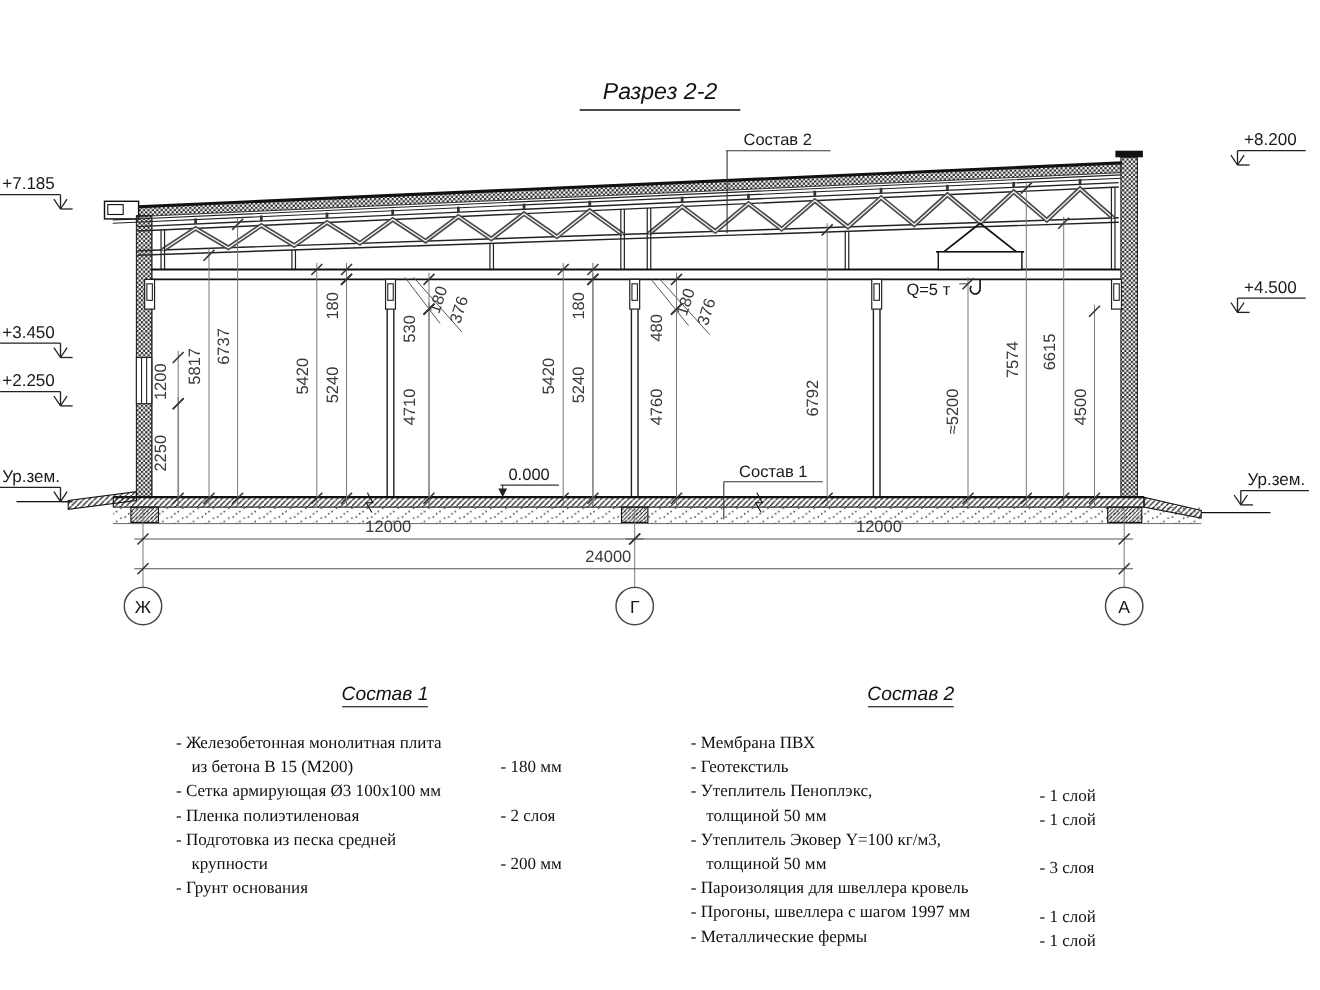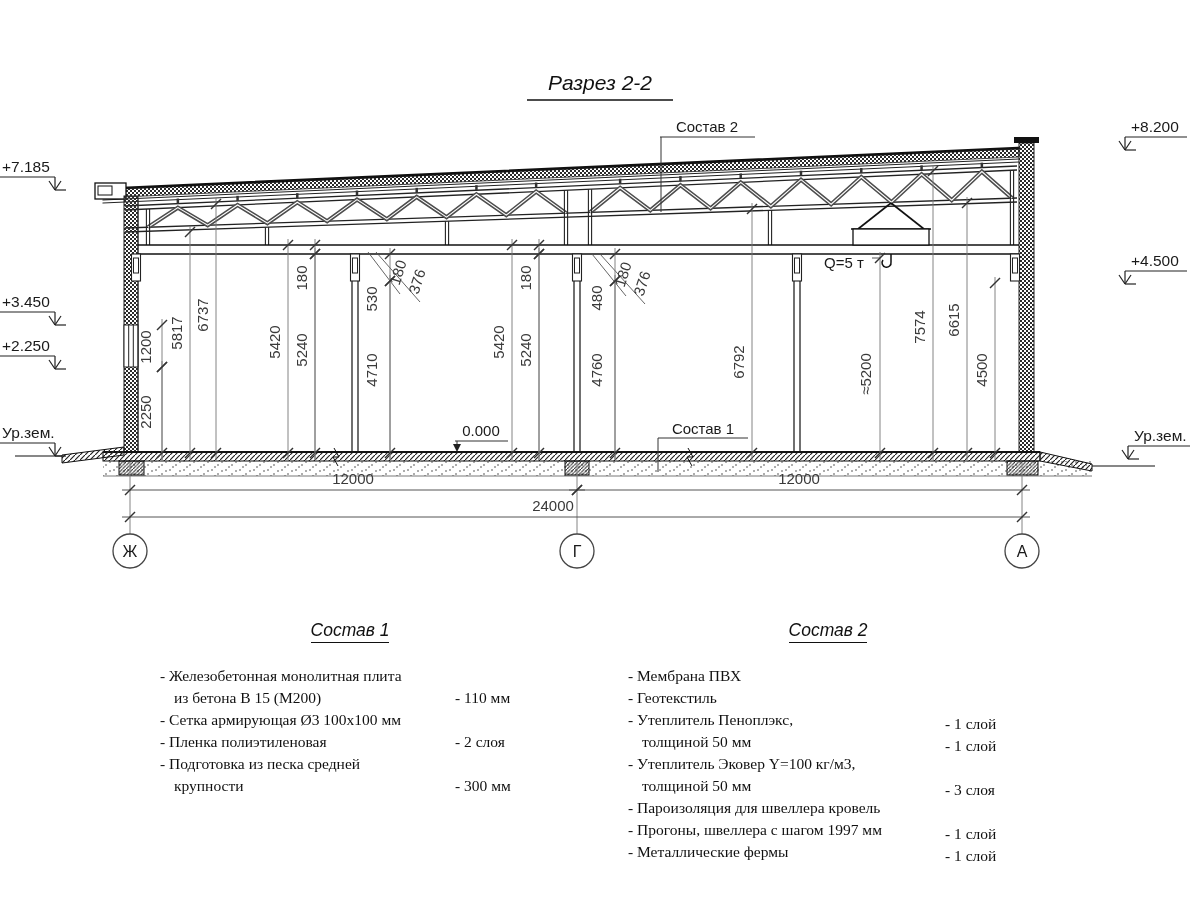--- a/index.html
+++ b/index.html
@@ -352,25 +352,26 @@
         <line x1="1128" y1="446" x2="1190" y2="446" stroke="#222" stroke-width="1.2"></line>
         <text x="1134" y="441" text-anchor="start" class="elevtxt">Ур.зем.</text>
       </g>
     </g>
 </svg>
 
 <div class="legend l1" style="left:160px;top:620px;width:460px;">
   <div class="ltitle" style="width:380px;"><span>Состав 1</span></div>
   <div class="rows" id="legend-rows-0">
       <div class="lrow"><span class="itxt">- Железобетонная  монолитная плита</span></div>
-      <div class="lrow"><span class="itxt ind">из бетона В 15 (М200)</span><span class="qty">- 110 мм</span></div>
+      <div class="lrow"><span class="itxt ind">из бетона В 15 (М200)</span><span class="qty">- 180 мм</span></div>
       <div class="lrow"><span class="itxt">- Сетка армирующая Ø3 100x100 мм</span></div>
       <div class="lrow"><span class="itxt">- Пленка полиэтиленовая</span><span class="qty">-  2 слоя</span></div>
       <div class="lrow"><span class="itxt">- Подготовка из песка средней</span></div>
-      <div class="lrow"><span class="itxt ind">крупности</span><span class="qty">- 300 мм</span></div>
+      <div class="lrow"><span class="itxt ind">крупности</span><span class="qty">- 200 мм</span></div>
+      <div class="lrow"><span class="itxt">- Грунт основания</span></div>
     </div>
 </div>
 <div class="legend l2" style="left:628px;top:620px;width:480px;">
   <div class="ltitle" style="width:400px;"><span>Состав 2</span></div>
   <div class="rows" id="legend-rows-1">
       <div class="lrow"><span class="itxt">- Мембрана ПВХ</span><span class="qty">- 1 слой</span></div>
       <div class="lrow"><span class="itxt">- Геотекстиль</span><span class="qty">- 1 слой</span></div>
       <div class="lrow"><span class="itxt">- Утеплитель Пеноплэкс,</span></div>
       <div class="lrow"><span class="itxt ind">толщиной 50 мм</span><span class="qty">- 3 слоя</span></div>
       <div class="lrow"><span class="itxt">- Утеплитель Эковер Y=100 кг/м3,</span></div>

